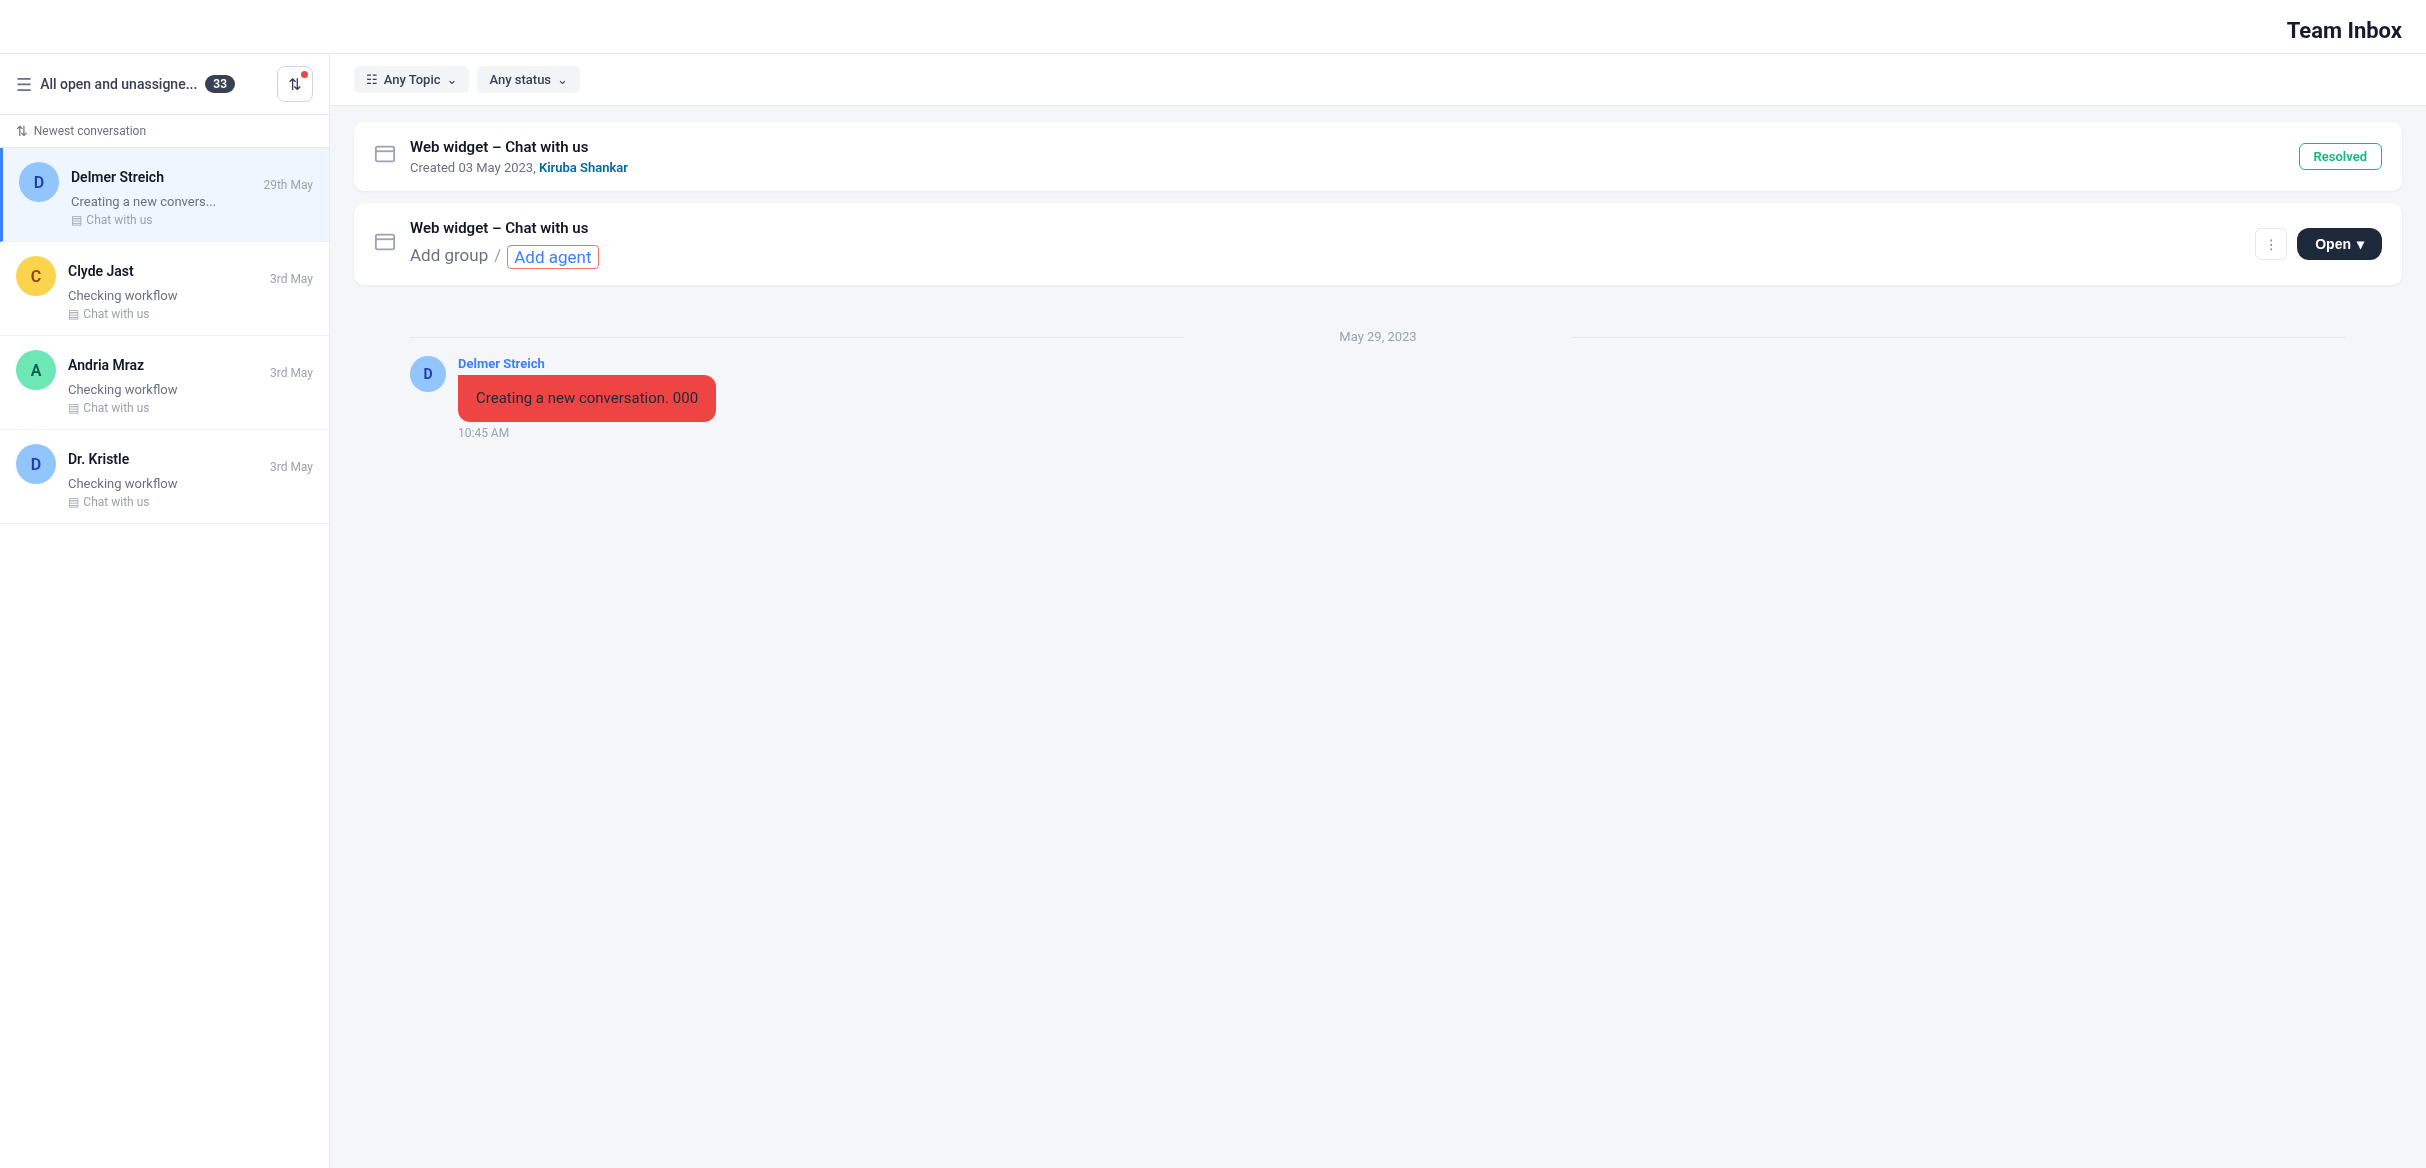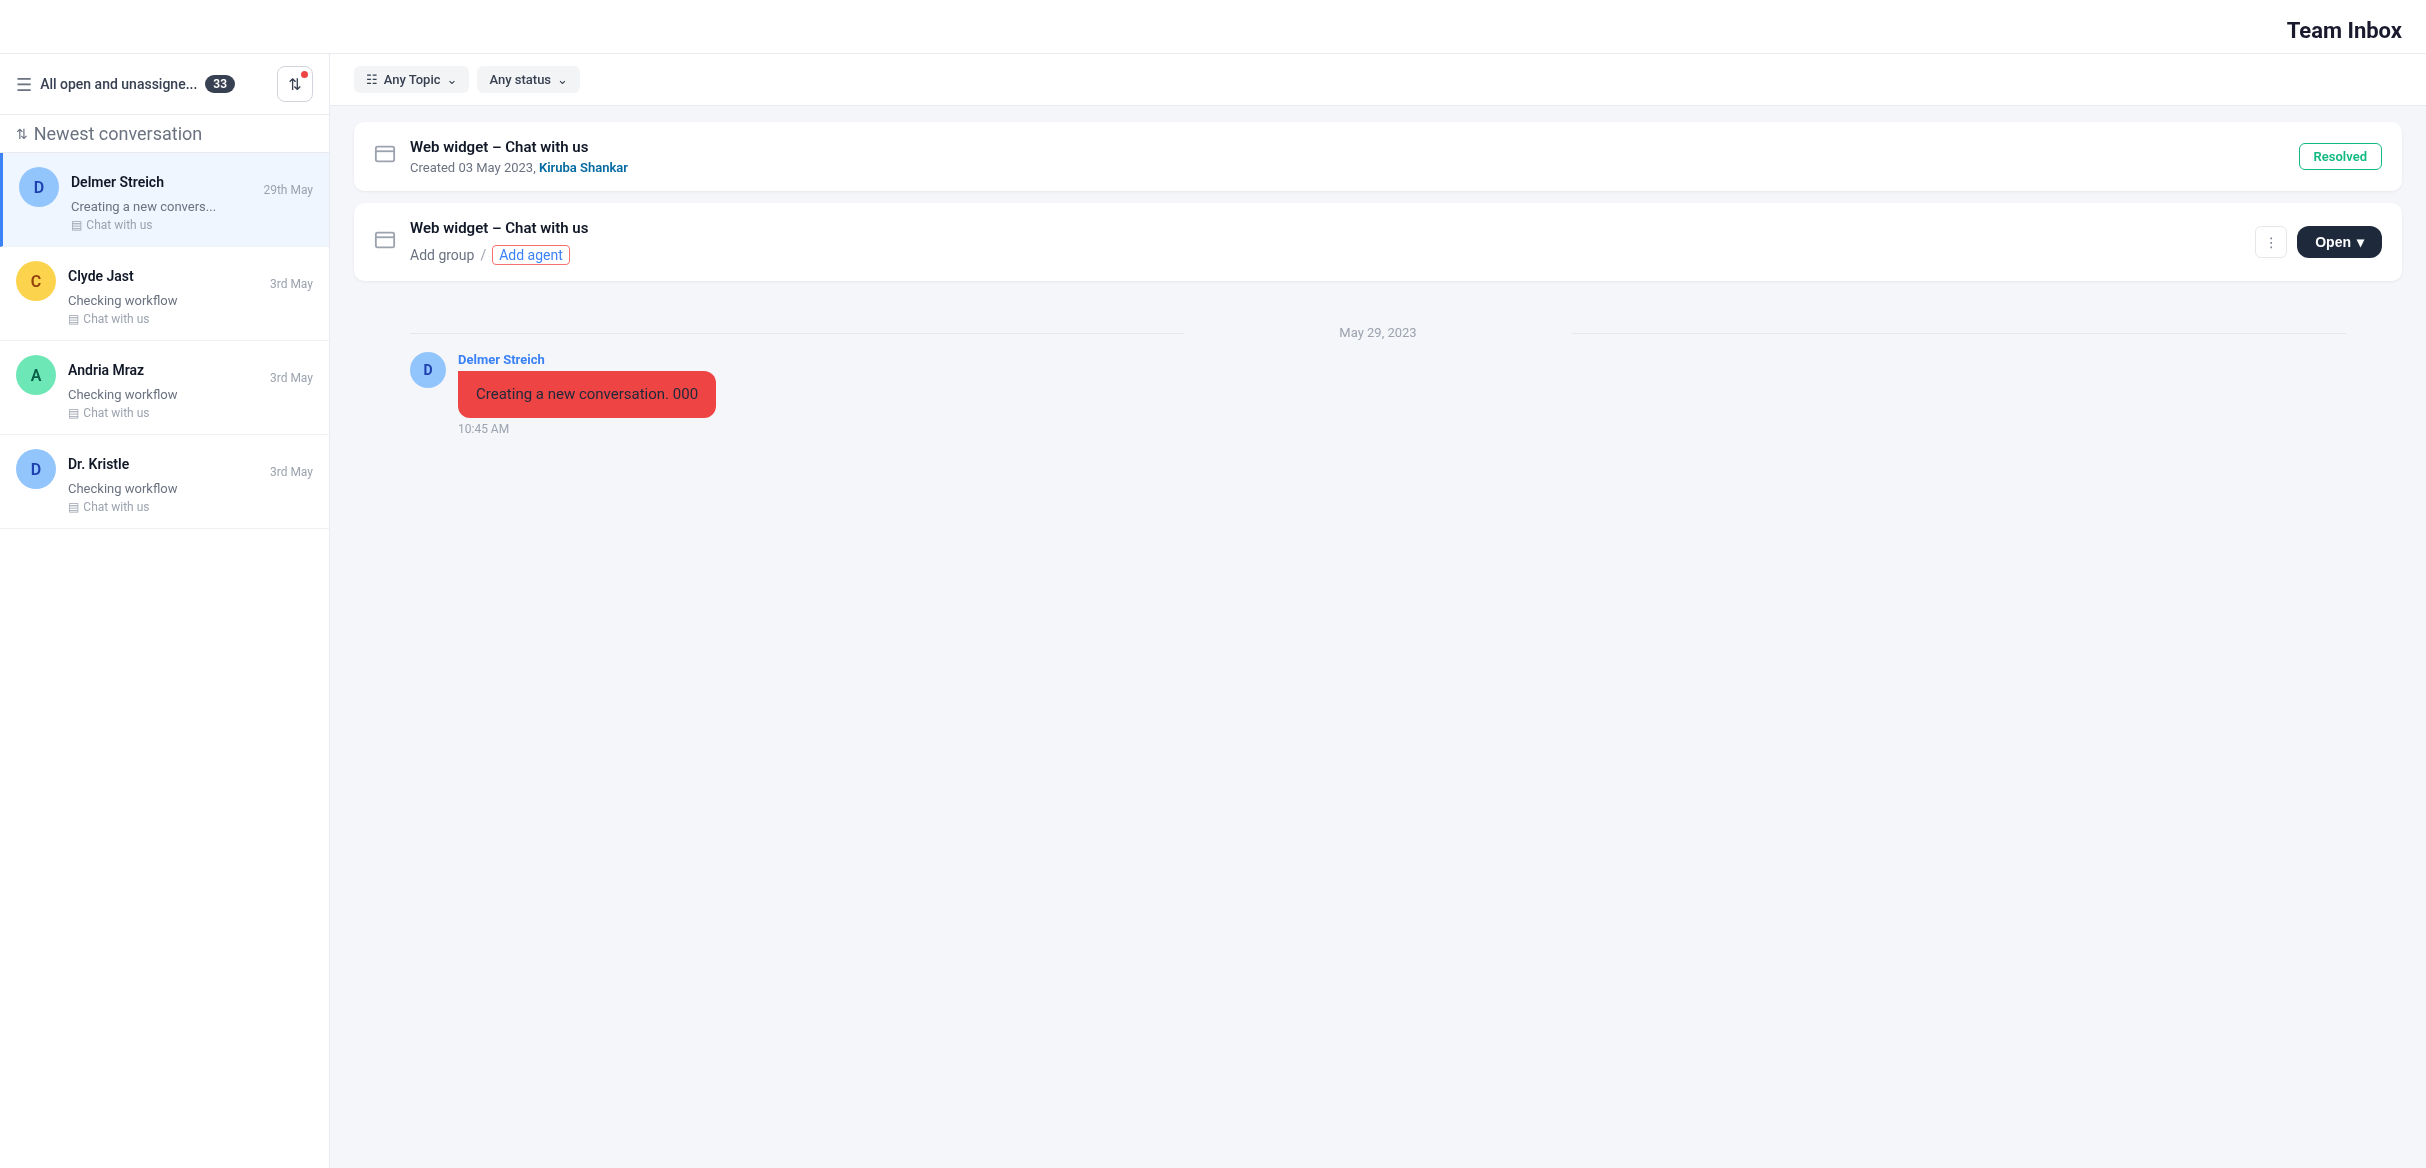--- a/index.html
+++ b/index.html
@@ -104,21 +104,21 @@
       padding: 8px 16px;
       border-bottom: 1px solid #e8eaf0;
     }
 
     .sort-order-bar .sort-arrow {
       color: #6b7280;
       font-size: 14px;
     }
 
     .sort-order-bar .sort-text {
-      font-size: 18px;
+      font-size: 12px;
       color: #6b7280;
     }
 
     
     .conversation-list {
       flex: 1;
       overflow-y: auto;
     }
 
     .conversation-item {
@@ -318,23 +318,22 @@
     }
 
     
     .conv-card-2 .conv-card-body {
       display: flex;
       flex-direction: column;
     }
 
     .assign-row {
       display: flex;
-      align-items: center;
       gap: 6px;
-      font-size: 14px;
+      font-size: 17px;
       margin-top: 4px;
     }
 
     .add-group-link {
       color: #6b7280;
       cursor: pointer;
       text-decoration: none;
     }
 
     .add-agent-link {

